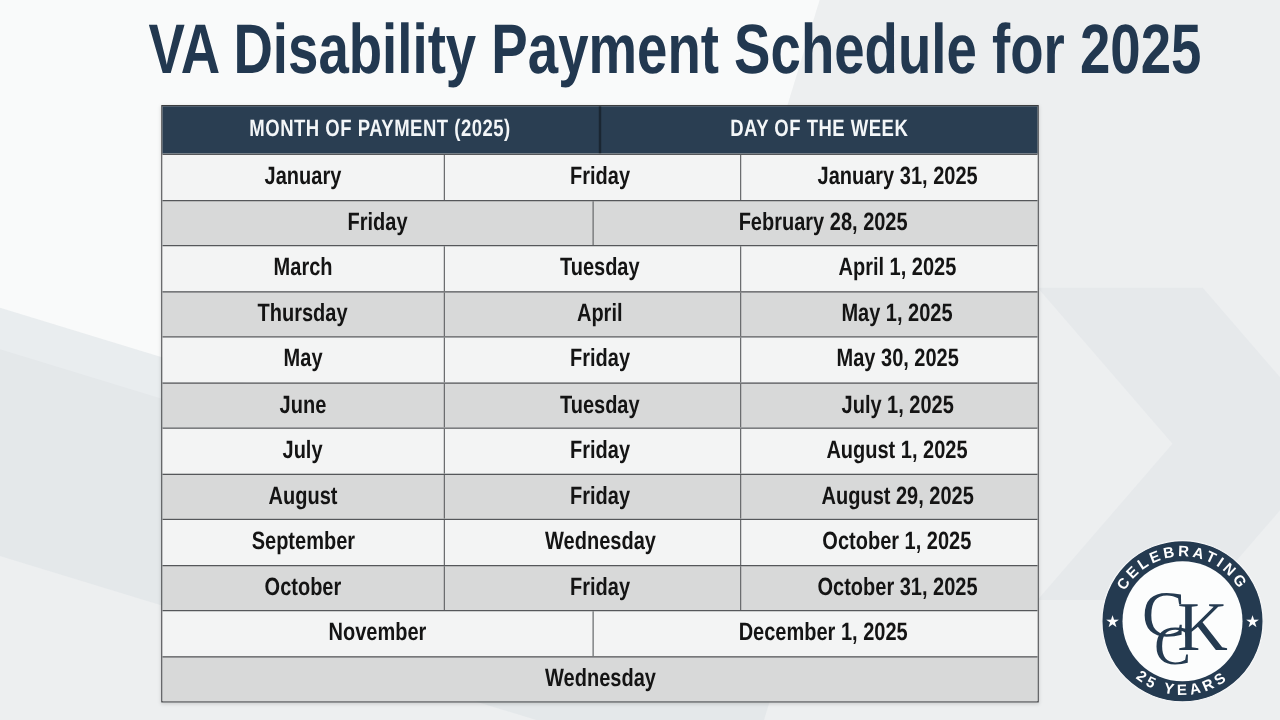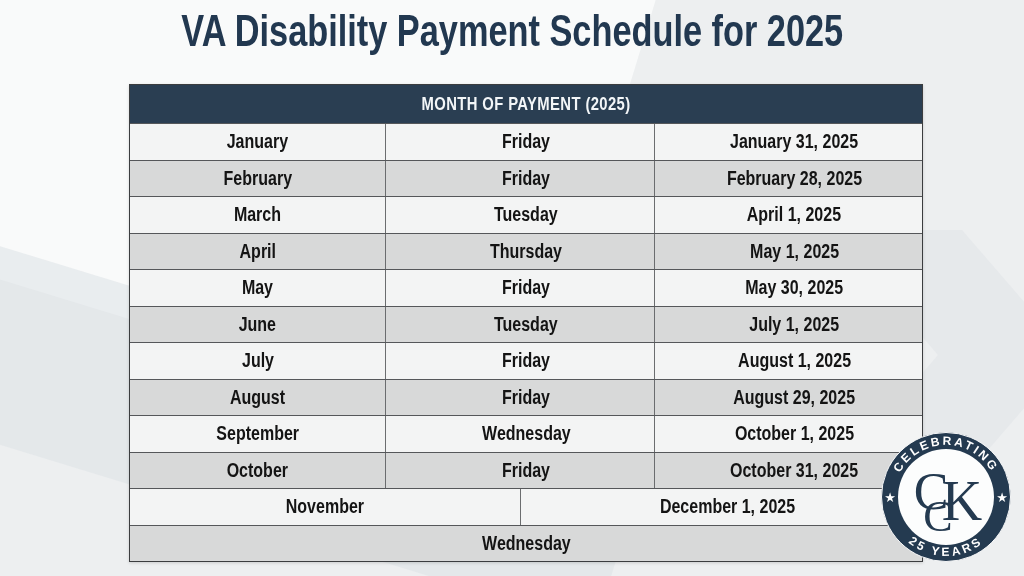--- a/index.html
+++ b/index.html
@@ -22,27 +22,27 @@
   .bg-chevron{
     position:absolute;left:830px;top:230px;width:240px;height:250px;z-index:0;
     background:rgba(224,227,231,0.55);
     clip-path:polygon(0 0,55% 0,100% 50%,55% 100%,0 100%,45% 50%);
   }
 
   .cond{display:inline-block;transform:scaleX(0.8);transform-origin:center;white-space:nowrap;}
 
   .title{
     position:absolute;left:0;top:6px;width:1024px;margin:0;z-index:2;
-    text-align:center;font-size:44px;font-weight:bold;color:#223850;
+    text-align:center;font-size:56px;font-weight:bold;color:#223850;
     letter-spacing:0px;
   }
   .title .cond{transform:scaleX(0.78);}
 
   .table{
-    position:absolute;left:129px;top:84px;width:794px;height:478px;z-index:1;
+    position:absolute;left:129px;top:84px;width:702px;height:478px;z-index:1;
     border:1px solid #3b3d3f;box-sizing:border-box;
     display:flex;flex-direction:column;
     box-shadow:0 1px 3px rgba(0,0,0,0.15);
   }
   .thead{
     display:flex;height:38px;flex:0 0 38px;background:#2a3e52;
   }
   .th{
     flex:1 1 0;display:flex;align-items:center;justify-content:center;
     color:#f3f6f8;font-weight:bold;font-size:19px;letter-spacing:0.5px;
@@ -74,61 +74,61 @@
   <div class="bg-dark-band"></div>
   <div class="bg-chevron"></div>
 
   <h1 class="title"><span class="cond">VA Disability Payment Schedule for 2025</span></h1>
 
   <div class="table">
     <div class="thead">
       <div class="th">
           <span class="cond">MONTH OF PAYMENT (2025)</span>
         </div>
+      <div class="th">
+          <span class="cond">DAY OF THE WEEK</span>
+        </div>
     </div>
     <div class="tbody">
       <div class="tr">
         <div class="td">
             <span class="cond">January</span>
           </div>
         <div class="td">
             <span class="cond">Friday</span>
           </div>
         <div class="td">
             <span class="cond">January 31, 2025</span>
           </div>
       </div>
       <div class="tr">
         <div class="td">
-            <span class="cond">February</span>
-          </div>
-        <div class="td">
             <span class="cond">Friday</span>
           </div>
         <div class="td">
             <span class="cond">February 28, 2025</span>
           </div>
       </div>
       <div class="tr">
         <div class="td">
             <span class="cond">March</span>
           </div>
         <div class="td">
             <span class="cond">Tuesday</span>
           </div>
         <div class="td">
             <span class="cond">April 1, 2025</span>
           </div>
       </div>
       <div class="tr">
         <div class="td">
+            <span class="cond">Thursday</span>
+          </div>
+        <div class="td">
             <span class="cond">April</span>
-          </div>
-        <div class="td">
-            <span class="cond">Thursday</span>
           </div>
         <div class="td">
             <span class="cond">May 1, 2025</span>
           </div>
       </div>
       <div class="tr">
         <div class="td">
             <span class="cond">May</span>
           </div>
         <div class="td">

